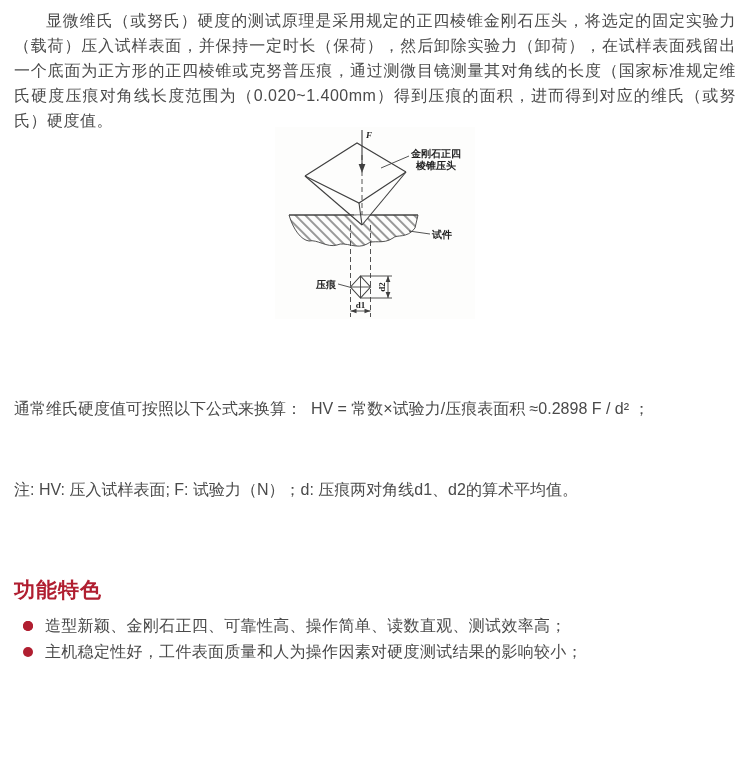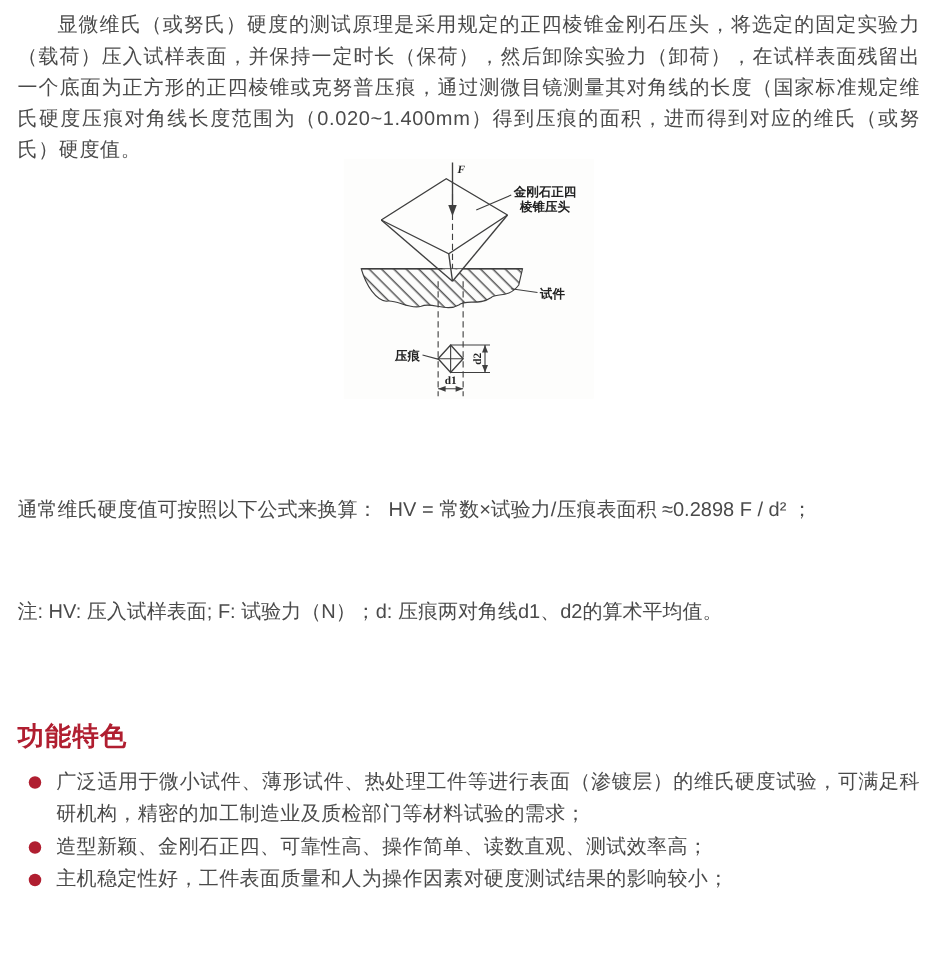--- a/index.html
+++ b/index.html
@@ -172,21 +172,20 @@
   <div class="formula-block">
     <div>通常维氏硬度值可按照以下公式来换算：  HV = 常数×试验力/压痕表面积 ≈0.2898 F / d² ；</div>
     <div>注: HV: 压入试样表面; F: 试验力（N）；d: 压痕两对角线d1、d2的算术平均值。</div>
   </div>
 
   <h2 class="section-heading features-heading">功能特色</h2>
 
   <ul class="features">
     <li>
       <span class="bullet"></span>
-      <span>广泛适用于微小试件、薄形试件、热处理工件等进行表面（渗镀层）的维氏硬度试验，可满足科研机构，精密的加工制造业及质检部门等材料试验的需求；</span>
     </li>
     <li>
       <span class="bullet"></span>
       <span>造型新颖、金刚石正四、可靠性高、操作简单、读数直观、测试效率高；</span>
     </li>
     <li>
       <span class="bullet"></span>
       <span>主机稳定性好，工件表面质量和人为操作因素对硬度测试结果的影响较小；</span>
     </li>
     <li>

